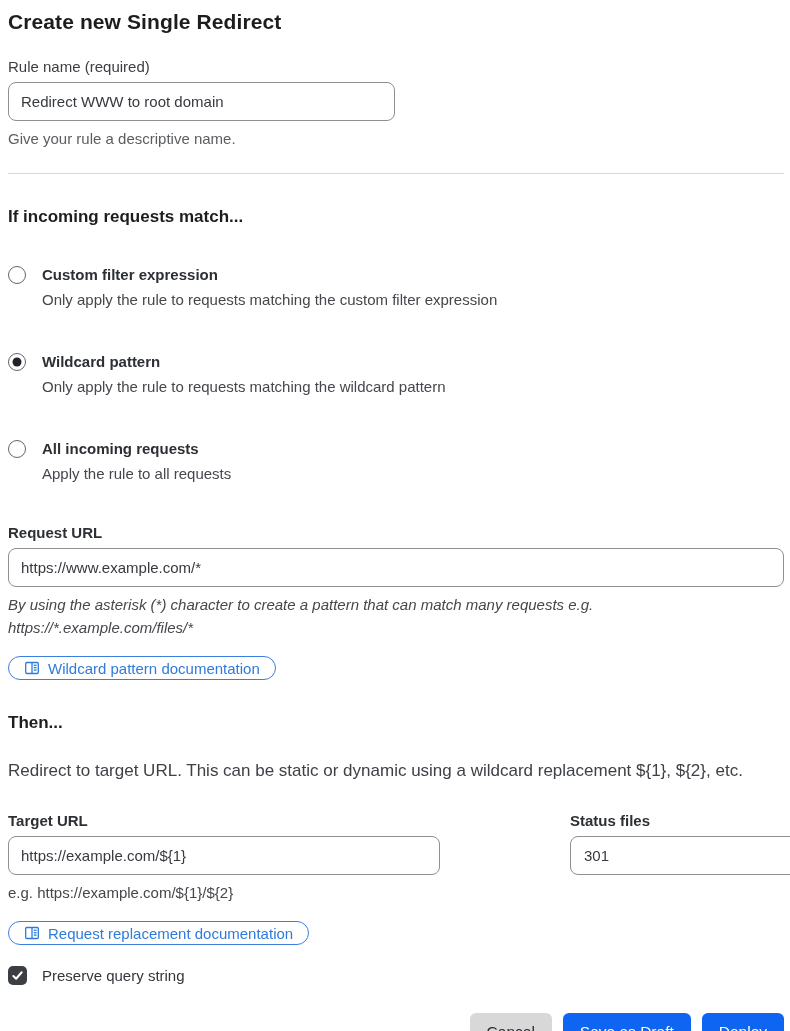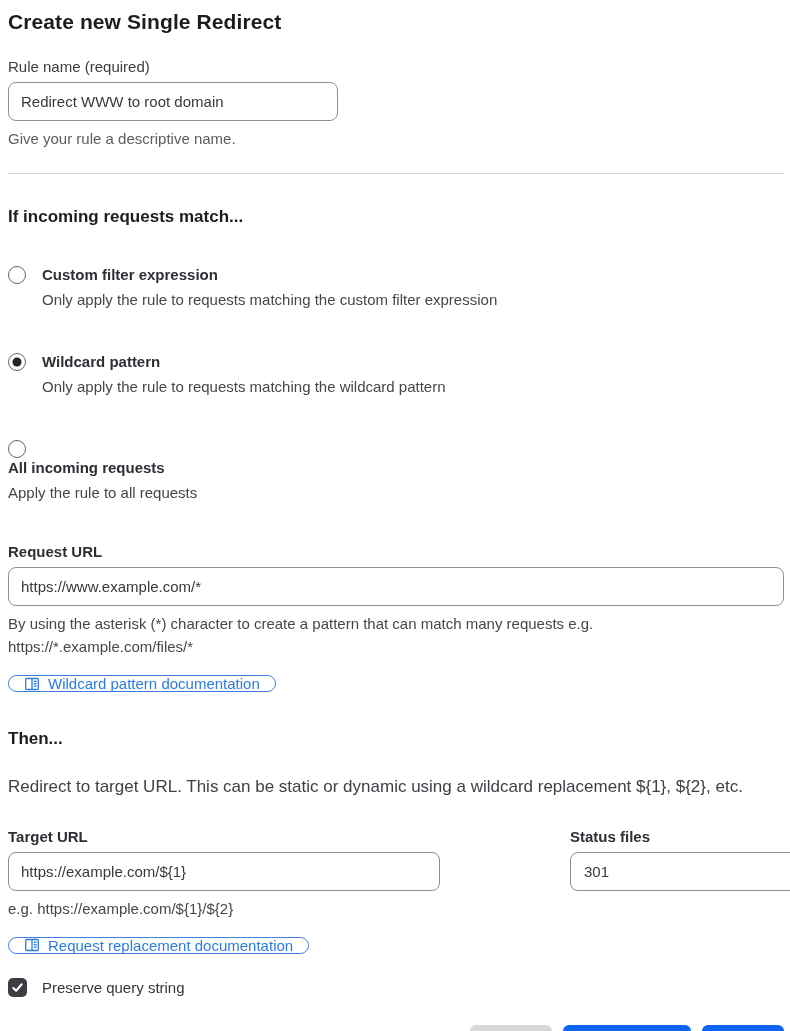--- a/index.html
+++ b/index.html
@@ -33,21 +33,21 @@
     font-family: "Liberation Sans", "DejaVu Sans", sans-serif;
     font-size: 15px;
     color: #36393e;
     border: 1px solid #8d8f93;
     border-radius: 8px;
     height: 39px;
     padding: 0 12px;
     outline: none;
     background: #fff;
   }
-  #rule-name-input { width: 330px; }
+  #rule-name-input { width: 387px; }
   #request-url-input { width: 776px; }
   #target-url-input { width: 432px; }
 
   .helper {
     font-size: 15px;
     color: #5a5d61;
     margin-top: 6px;
     line-height: 23px;
   }
   .helper.dark { color: #44474c; }
@@ -60,21 +60,21 @@
 
   h2.section-heading {
     font-size: 17px;
     font-weight: 700;
     color: #1d1d1f;
     margin-top: 33px;
   }
 
   .radio-group { margin-top: 38px; }
   .radio-option { display: flex; margin-bottom: 41px; cursor: pointer; }
-  .radio-option:last-child { margin-bottom: 15px; flex-direction: column; }
+  .radio-option:last-child { margin-bottom: 15px; }
   .radio-circle {
     flex: 0 0 auto;
     width: 18px; height: 18px;
     border: 1.5px solid #63666b;
     border-radius: 50%;
     margin: 1px 16px 0 0;
     position: relative;
     background: #fff;
   }
   .radio-circle.checked::after {
@@ -84,29 +84,29 @@
     width: 9px; height: 9px;
     transform: translate(-50%, -50%);
     border-radius: 50%;
     background: #202327;
   }
   .radio-texts { }
   .radio-label { font-size: 15px; font-weight: 700; color: #2c2f34; line-height: 20px; }
   .radio-desc { font-size: 15px; color: #44474c; line-height: 23px; margin-top: 3px; }
 
   .request-url-block { margin-top: 39px; }
-  .request-url-block .helper.dark { max-width: 726px; }
+  .request-url-block .helper.dark { max-width: 726px; font-style: italic; }
 
   .doc-button {
     display: inline-flex;
     align-items: center;
     gap: 8px;
     margin-top: 17px;
     padding: 0 15px;
-    height: 17px;
+    height: 24px;
     border: 1px solid #3c7ede;
     border-radius: 999px;
     background: #fff;
     color: #2f7bdb;
     font-family: "Liberation Sans", "DejaVu Sans", sans-serif;
     font-size: 15px;
     cursor: pointer;
   }
   .doc-button svg { display: block; }
 

